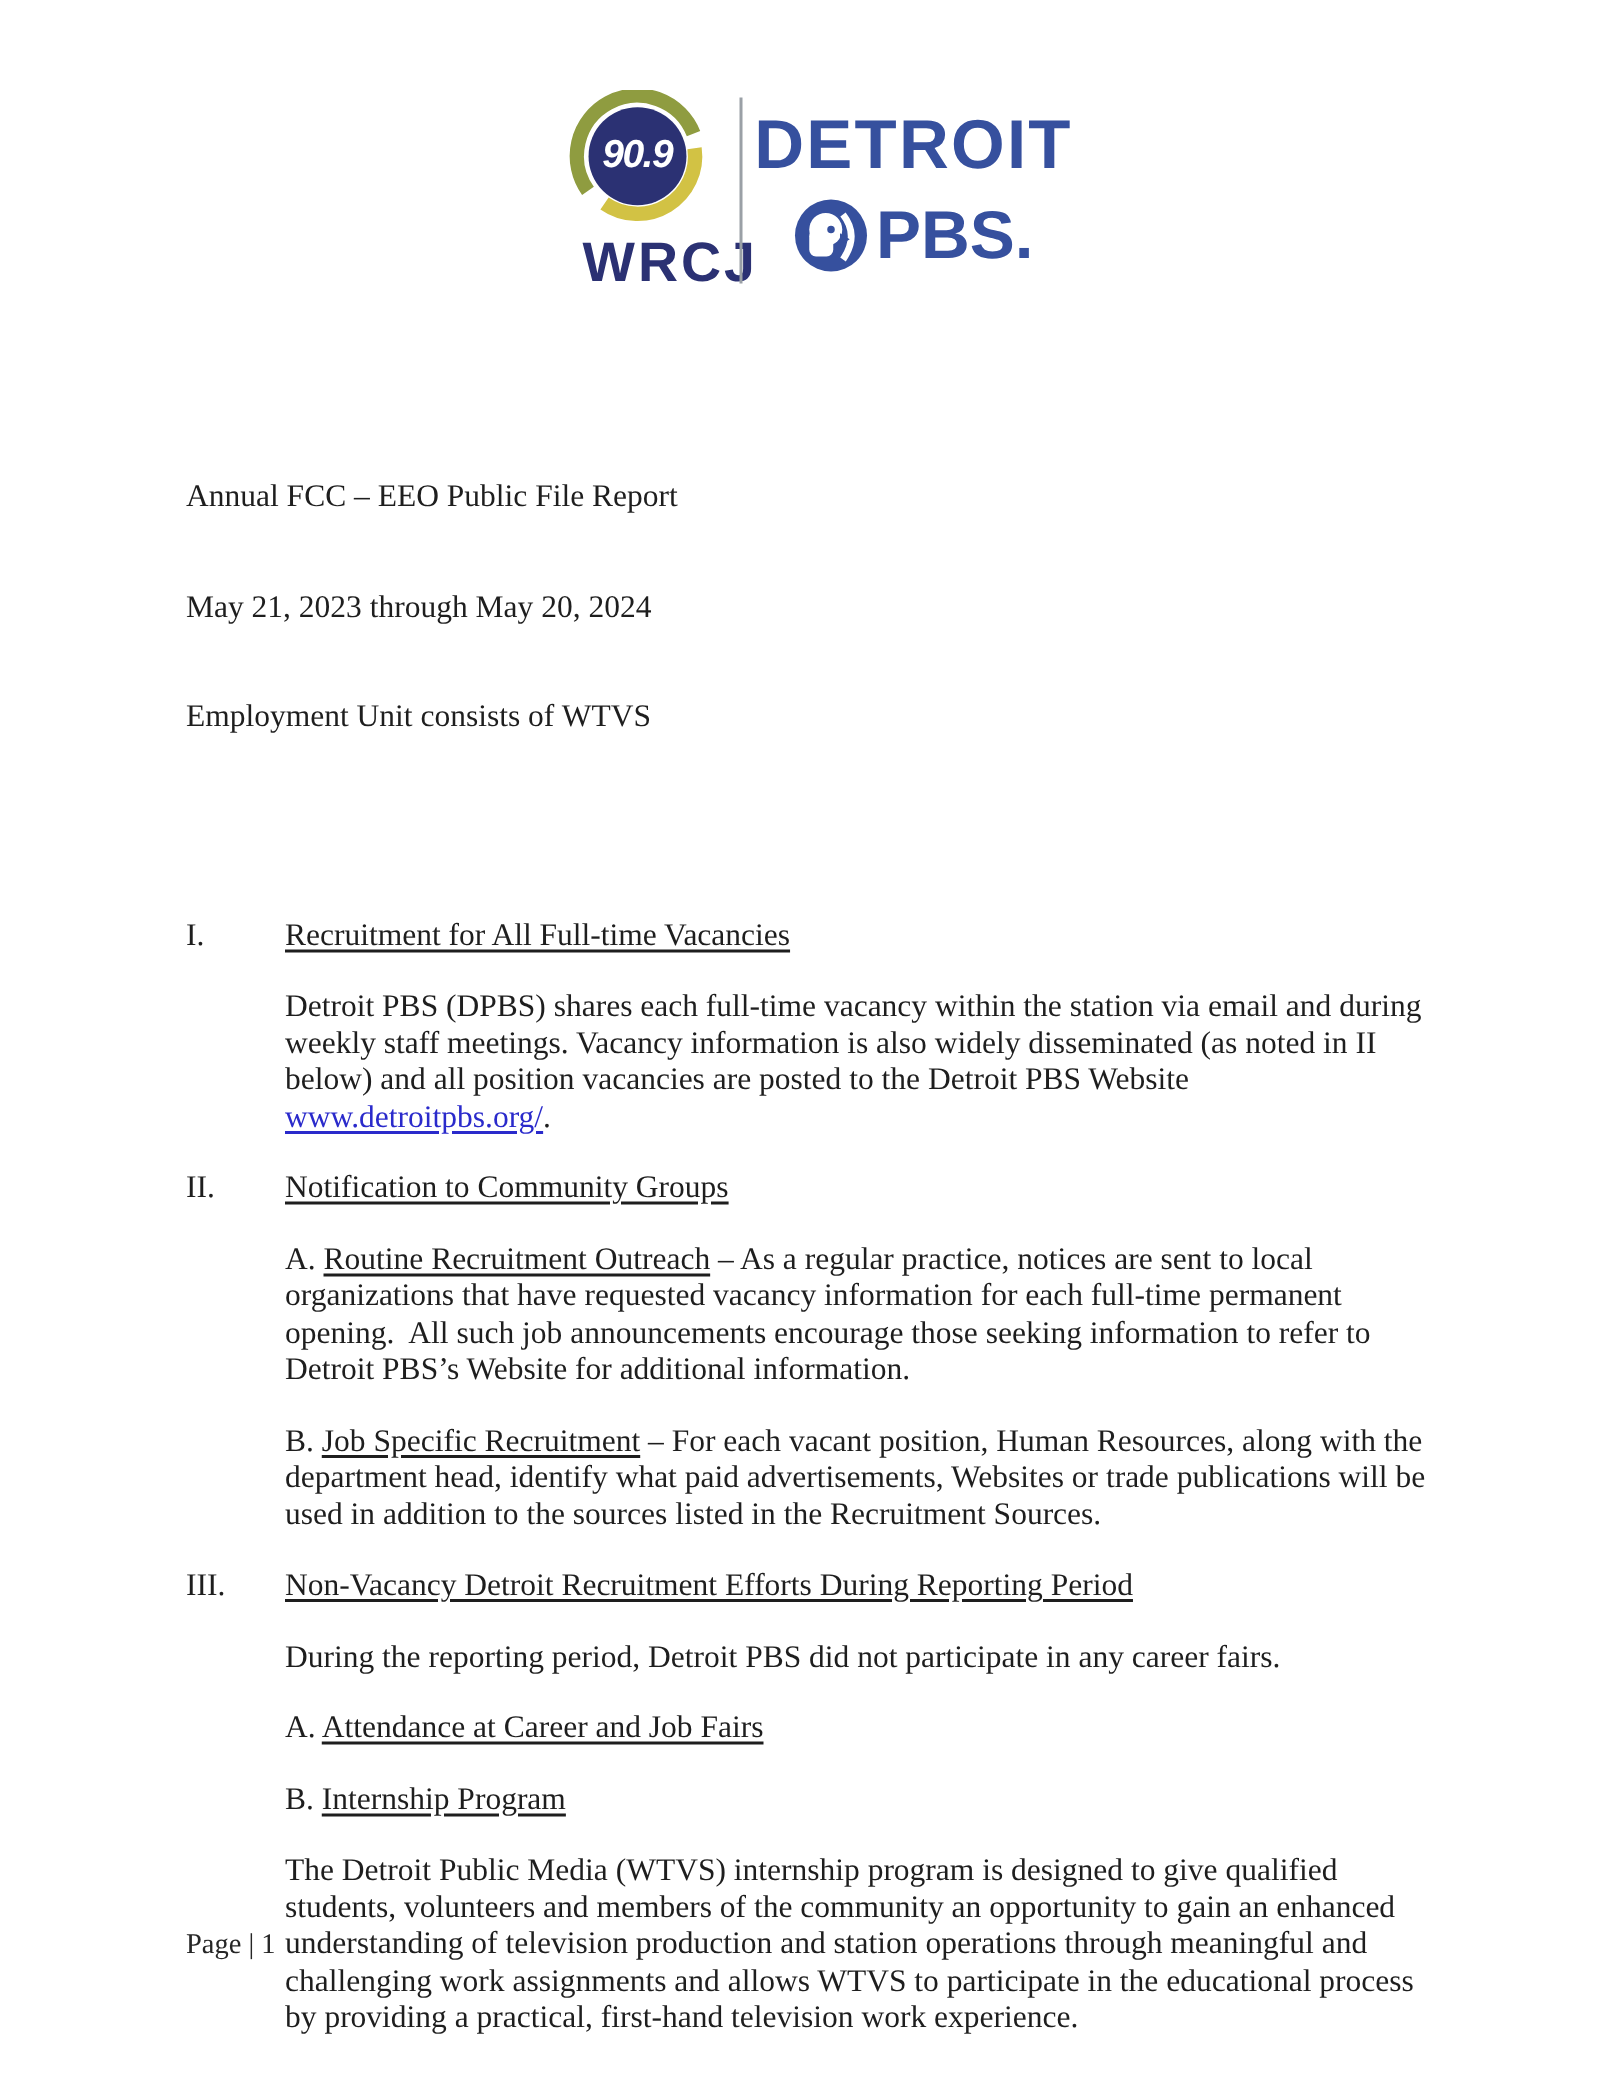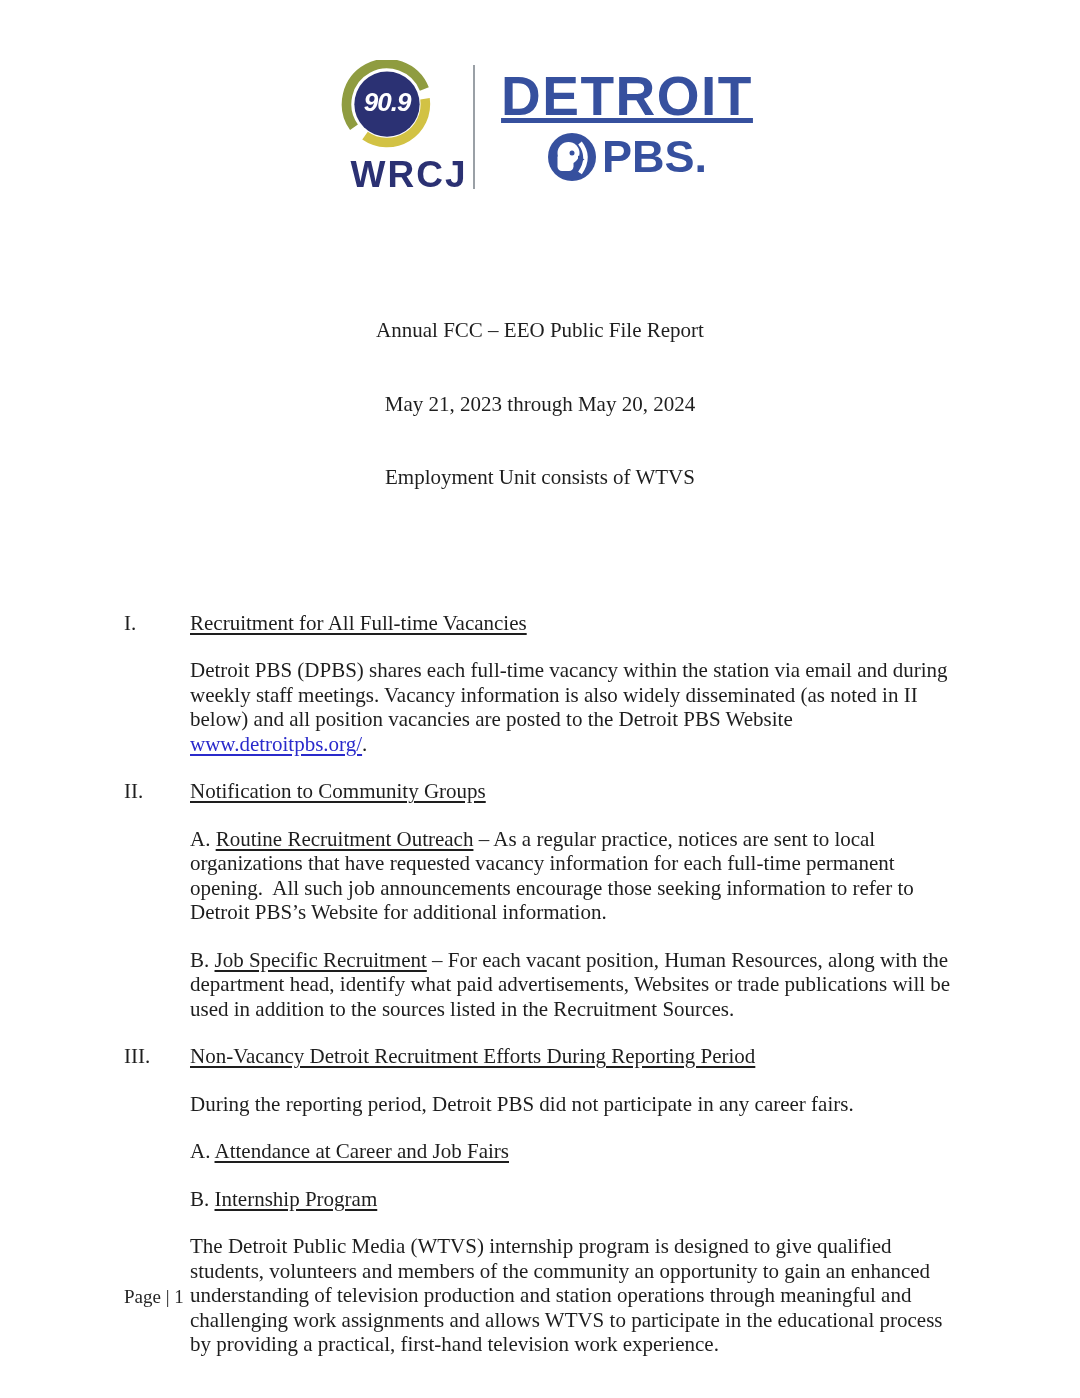--- a/index.html
+++ b/index.html
@@ -8,21 +8,21 @@
     width:1080px;height:1398px;
     background:#ffffff;
     overflow:hidden;
     box-sizing:border-box;
     padding:58px 124px 0 124px;
     font-family:"Liberation Serif","DejaVu Serif",serif;
     color:#1e1e1e;
   }
   
   .logo-row{
-    display:flex;justify-content:center;align-items:center;gap:26px;
+    display:flex;justify-content:center;align-items:center;gap:8px;
     height:138px;
   }
   .wrcj{display:flex;flex-direction:column;align-items:center;width:120px;}
   .wrcj-mark{position:relative;width:96px;height:96px;}
   .wrcj-mark svg{display:block;width:96px;height:96px;}
   .arc-green{stroke:var(--c-green);stroke-width:10;fill:none;}
   .arc-gold{stroke:var(--c-gold);stroke-width:10;fill:none;}
   .wrcj-circle{fill:var(--c-navy);}
   .wrcj-freq{
     position:absolute;left:0;top:29px;width:96px;text-align:center;
@@ -33,38 +33,37 @@
   .wrcj-call{
     font-family:Liberation Sans, sans-serif;
     font-weight:700;font-size:37px;line-height:38px;letter-spacing:2px;
     color:var(--c-navy);
     margin-left:44px;
   }
   .logo-divider{width:2px;height:124px;background:#9aa0a6;}
   .dpbs{display:flex;flex-direction:column;align-items:center;}
   .dpbs-word1{
     font-family:"Liberation Sans","DejaVu Sans",sans-serif;
-    font-weight:700;font-size:55px;line-height:48px;letter-spacing:1.5px;
+    font-weight:700;font-size:46px;line-height:48px;letter-spacing:1.5px;
     color:var(--c-pbs_blue);
-    text-decoration:underline;
   }
   .dpbs-line2{display:flex;align-items:center;gap:5px;margin-top:12px;}
   .pbs-icon{width:50px;height:50px;display:block;}
   .pbs-circle{fill:var(--c-pbs_blue);}
   .pbs-white{fill:#ffffff;}
   .pbs-stripe{stroke:#ffffff;stroke-width:9;fill:none;}
   .pbs-blue{fill:var(--c-pbs_blue);}
   .dpbs-word2{
     font-family:"Liberation Sans","DejaVu Sans",sans-serif;
     font-weight:700;font-size:45px;line-height:48px;letter-spacing:0px;
     color:var(--c-pbs_blue);
   }
   
   .title-block{
-    margin-top:73px;text-align:center;
+    margin-top:73px;
     font-size:21px;line-height:24.5px;white-space:pre-wrap;
   }
   
   .body-text{margin-top:72px;font-size:21px;line-height:24.5px;}
   .sec-row{display:flex;margin:0 0 23px 0;}
   .sec-num{width:66px;flex:none;}
   .u{text-decoration:underline;text-underline-offset:3px;text-decoration-thickness:1.5px;}
   .para{margin:0 0 23px 66px;width:766px;white-space:pre-wrap;}
   .para a{color:var(--c-link_blue);text-decoration:underline;text-underline-offset:3px;}
   

